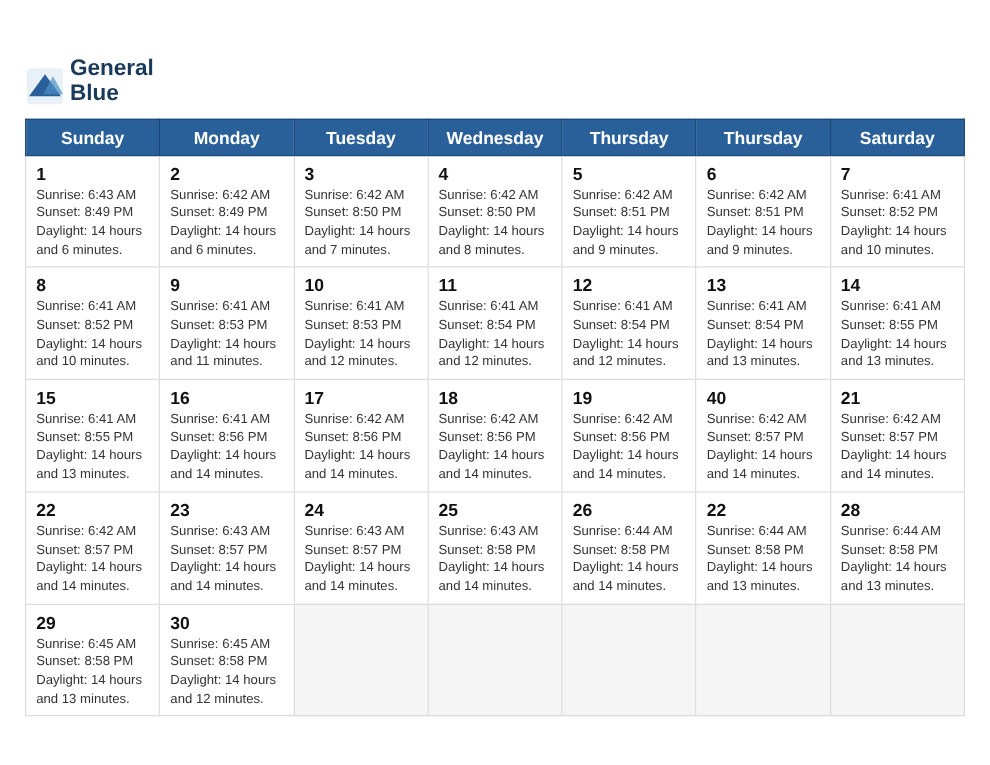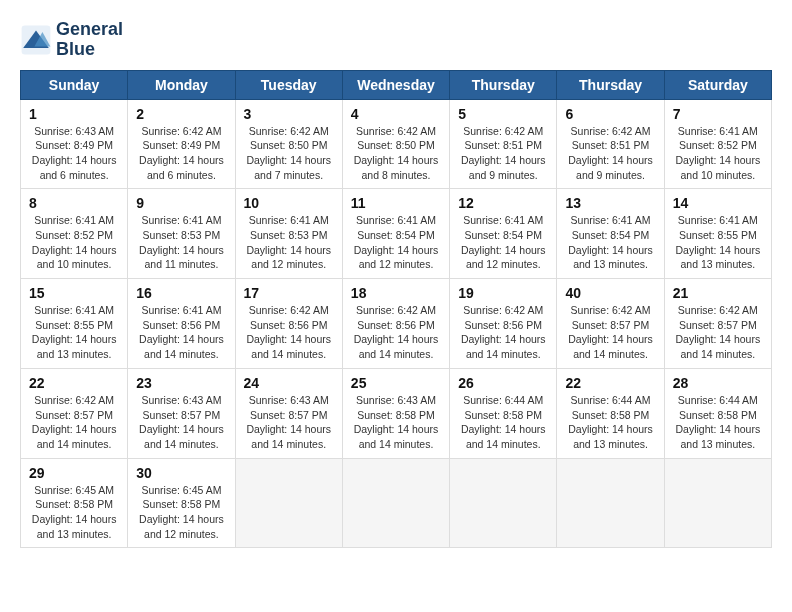--- a/index.html
+++ b/index.html
@@ -11,22 +11,23 @@
       padding: 20px;
     }
     .header-area {
       display: flex;
       justify-content: space-between;
       align-items: flex-start;
       margin-bottom: 10px;
     }
     .logo {
       display: flex;
-      align-items: center;
+      align-items: flex-end;
       gap: 4px;
+      margin-top: 25px;
     }
     .logo-text {
       font-size: 18px;
       font-weight: bold;
       color: #1a3a5c;
       line-height: 1.1;
     }
     .logo-icon {
       width: 32px;
       height: 32px;
@@ -74,21 +75,20 @@
       font-size: 14px;
       font-weight: bold;
       color: #111;
       display: block;
       margin-bottom: 2px;
     }
     .day-info {
       font-size: 10.5px;
       line-height: 1.4;
       color: #333;
-      text-align: center;
     }
   </style>
 </head>
 <body>
 
 <div class="header-area">
   <div class="logo">
     <svg class="logo-icon" viewBox="0 0 40 40">
       <rect x="2" y="2" width="36" height="36" rx="4" fill="#e8f0f8"></rect>
       <polygon points="20,8 36,30 4,30" fill="#2a6099"></polygon>

